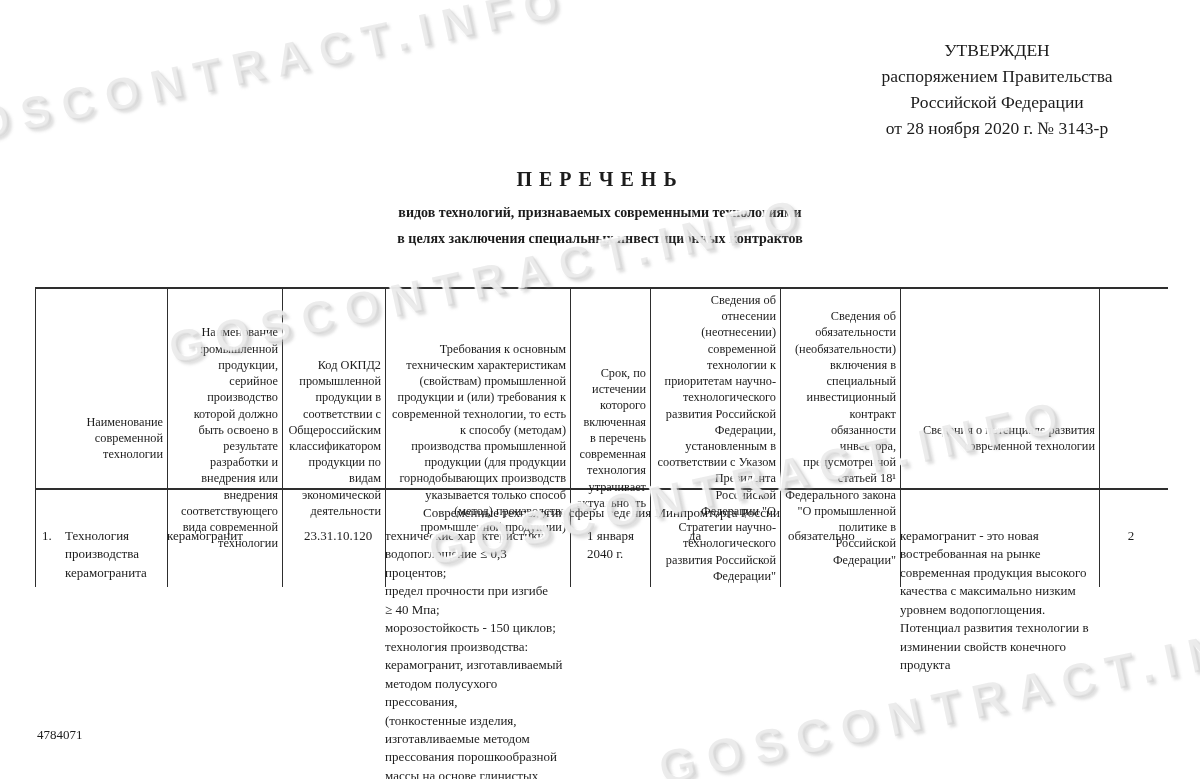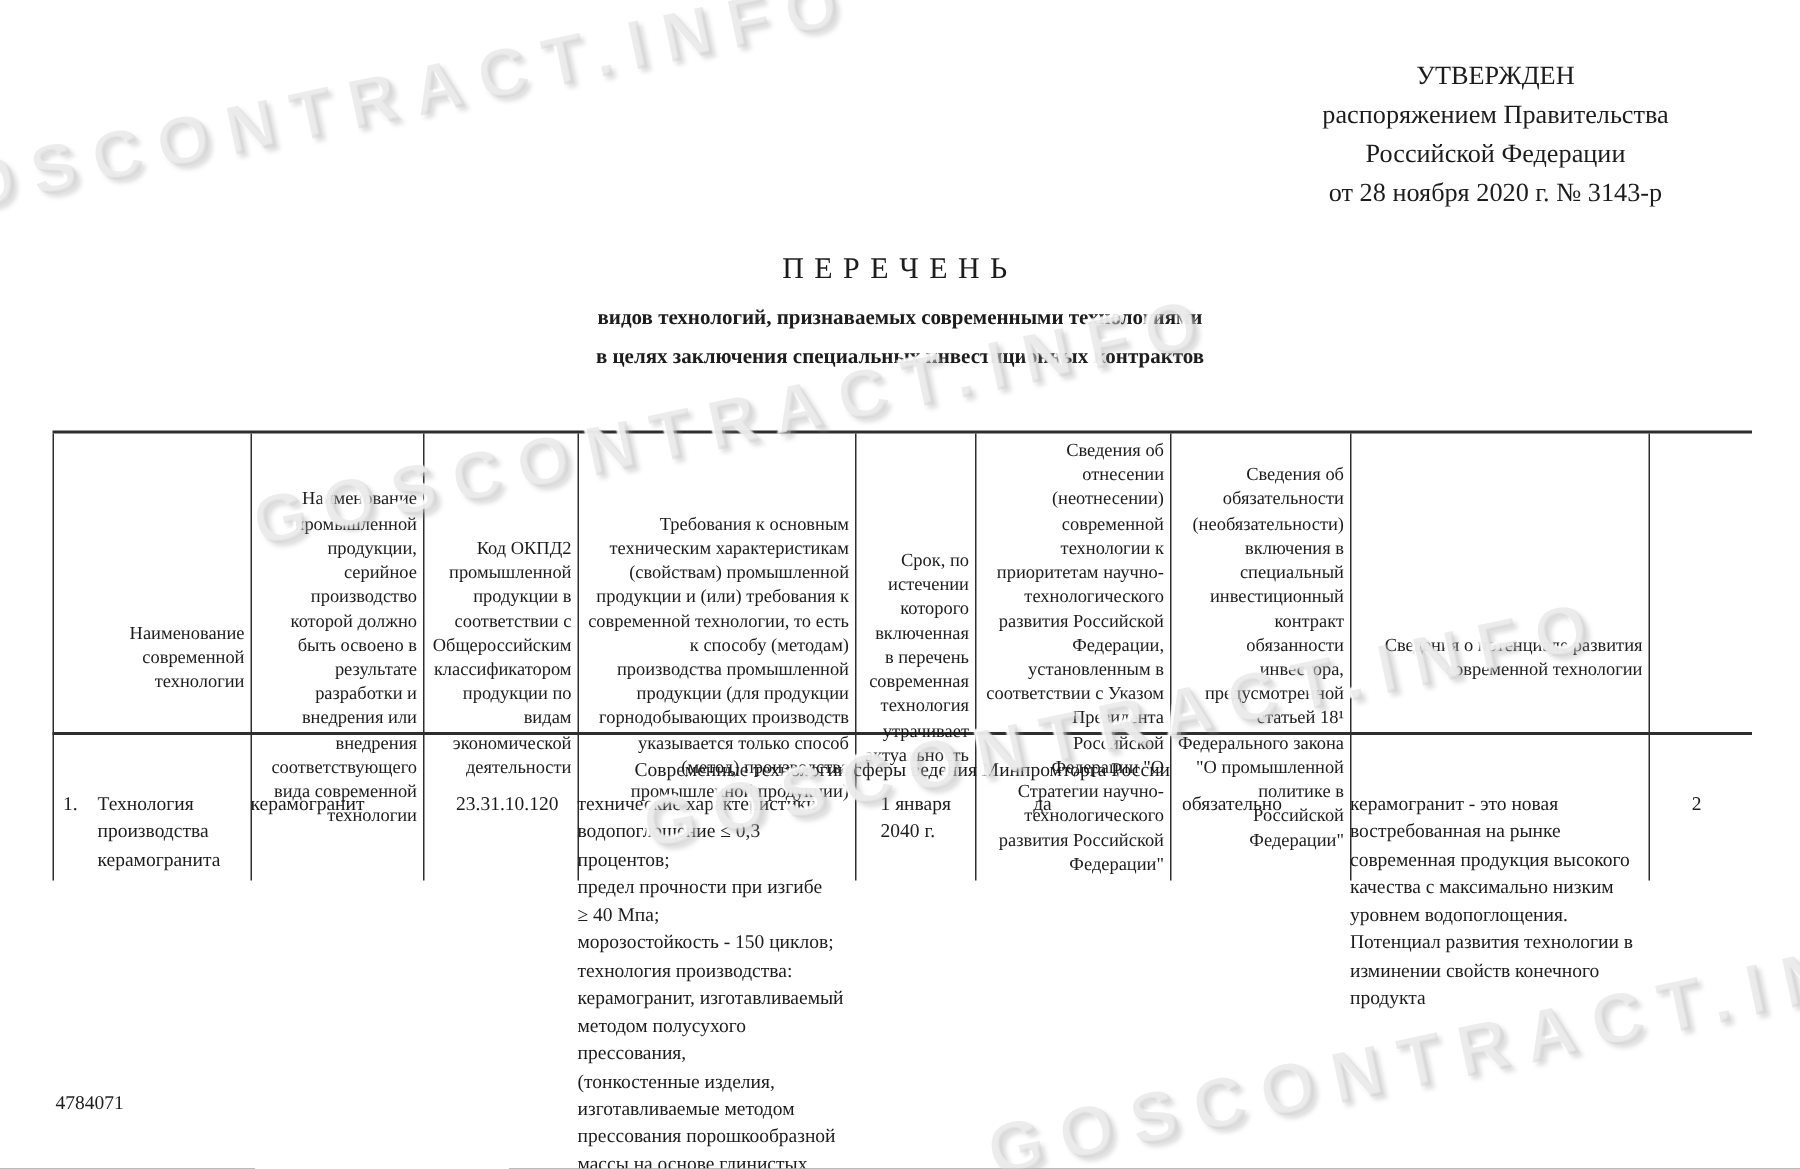--- a/index.html
+++ b/index.html
@@ -23,21 +23,21 @@
   .wm4 { left:660px; top:742px; font-size:48px; }
 
   
   .approval {
     position:absolute; top:24px; right:38px; width:330px; z-index:1;
     text-align:center; font-size:17.5px; line-height:26px;margin-top:13px;
   }
   
   .doc-title {
     position:absolute; top:168px; left:0; width:100%; z-index:1;
-    text-align:center; font-weight:normal; font-size:20px; letter-spacing:7px;
+    text-align:center; font-weight:bold; font-size:20px; letter-spacing:7px;
   }
   .doc-subtitle {
     position:absolute; top:200px; left:0; width:100%; z-index:1;
     text-align:center; font-weight:bold; font-size:14px; line-height:26px;
     white-space:pre-line;
   }
 
   
   .hdr-table {
     position:absolute; left:35px; top:287px; width:1133px; height:203px; z-index:1;

